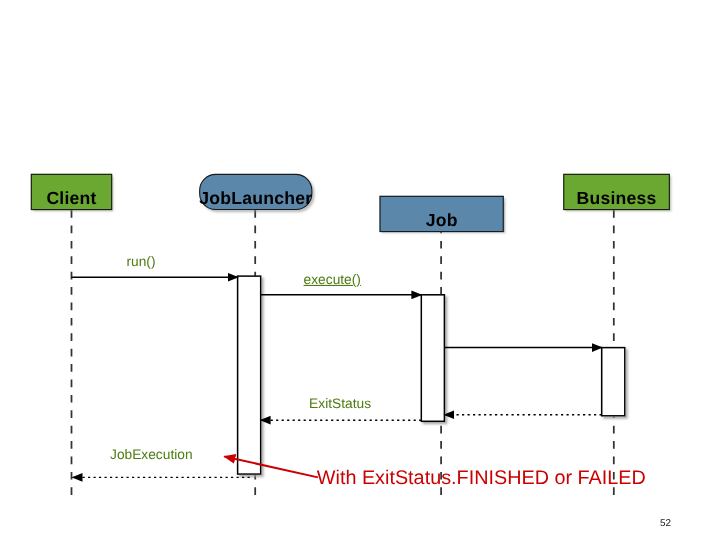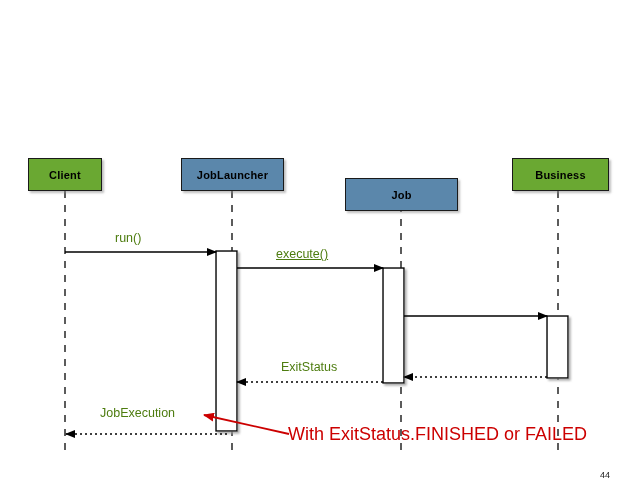--- a/index.html
+++ b/index.html
@@ -24,24 +24,24 @@
   #seq-svg {
     position: absolute;
     left: 0;
     top: 0;
   }
   .lifeline-box {
     position: absolute;
     box-sizing: border-box;
     border: 1px solid #1a1a1a;
     display: flex;
-    align-items: center;
+    align-items: flex-end;
     justify-content: center;
     font-weight: bold;
-    font-size: 11px;
+    font-size: 16px;
     color: #000000;
     letter-spacing: 0.2px;
     box-shadow: 2px 2px 2px rgba(140,140,140,0.55);
   }
   .msg-label {
     position: absolute;
     font-size: 12.5px;
     color: #4d7c0f;
     white-space: nowrap;
   }
@@ -96,34 +96,34 @@
       </g>
     <g id="annotation-arrows-layer">
         <line x1="289" y1="434" x2="204" y2="415" stroke="#cc0000" stroke-width="1.8" marker-end="url(#arrow-filled-red)"></line>
       </g>
   </svg>
 
   <div id="participants-layer">
       <div class="lifeline-box" style="left: 28px; top: 158px; width: 74px; height: 33px; background: rgb(106, 168, 50);">
         <span>Client</span>
       </div>
-      <div class="lifeline-box" style="left: 181px; top: 158px; width: 103px; height: 33px; background: rgb(91, 135, 171);">
+      <div class="lifeline-box" style="left: 181px; top: 158px; width: 103px; height: 33px; background: rgb(91, 135, 171); border-radius: 15px;">
         <span>JobLauncher</span>
       </div>
       <div class="lifeline-box" style="left: 345px; top: 158px; width: 113px; height: 33px; background: rgb(91, 135, 171); margin-top: 20px;">
         <span>Job</span>
       </div>
       <div class="lifeline-box" style="left: 512px; top: 158px; width: 97px; height: 33px; background: rgb(106, 168, 50);">
         <span>Business</span>
       </div>
     </div>
   <div id="labels-layer">
       <div class="msg-label" style="left: 115px; top: 231px;">run()</div>
       <div class="msg-label" style="left: 276px; top: 247px; text-decoration: underline;">execute()</div>
       <div class="msg-label" style="left: 281px; top: 360px;">ExitStatus</div>
       <div class="msg-label" style="left: 100px; top: 406px;">JobExecution</div>
     </div>
   <div id="notes-layer">
       <div class="note-label" style="left: 288px; top: 424px; color: rgb(204, 0, 0);">With ExitStatus.FINISHED or FAILED</div>
     </div>
 
-  <div class="page-number" style="left:600px; top:470px;">44</div>
+  <div class="page-number" style="left:600px; top:470px;">52</div>
 </div>
 
 </body></html>

